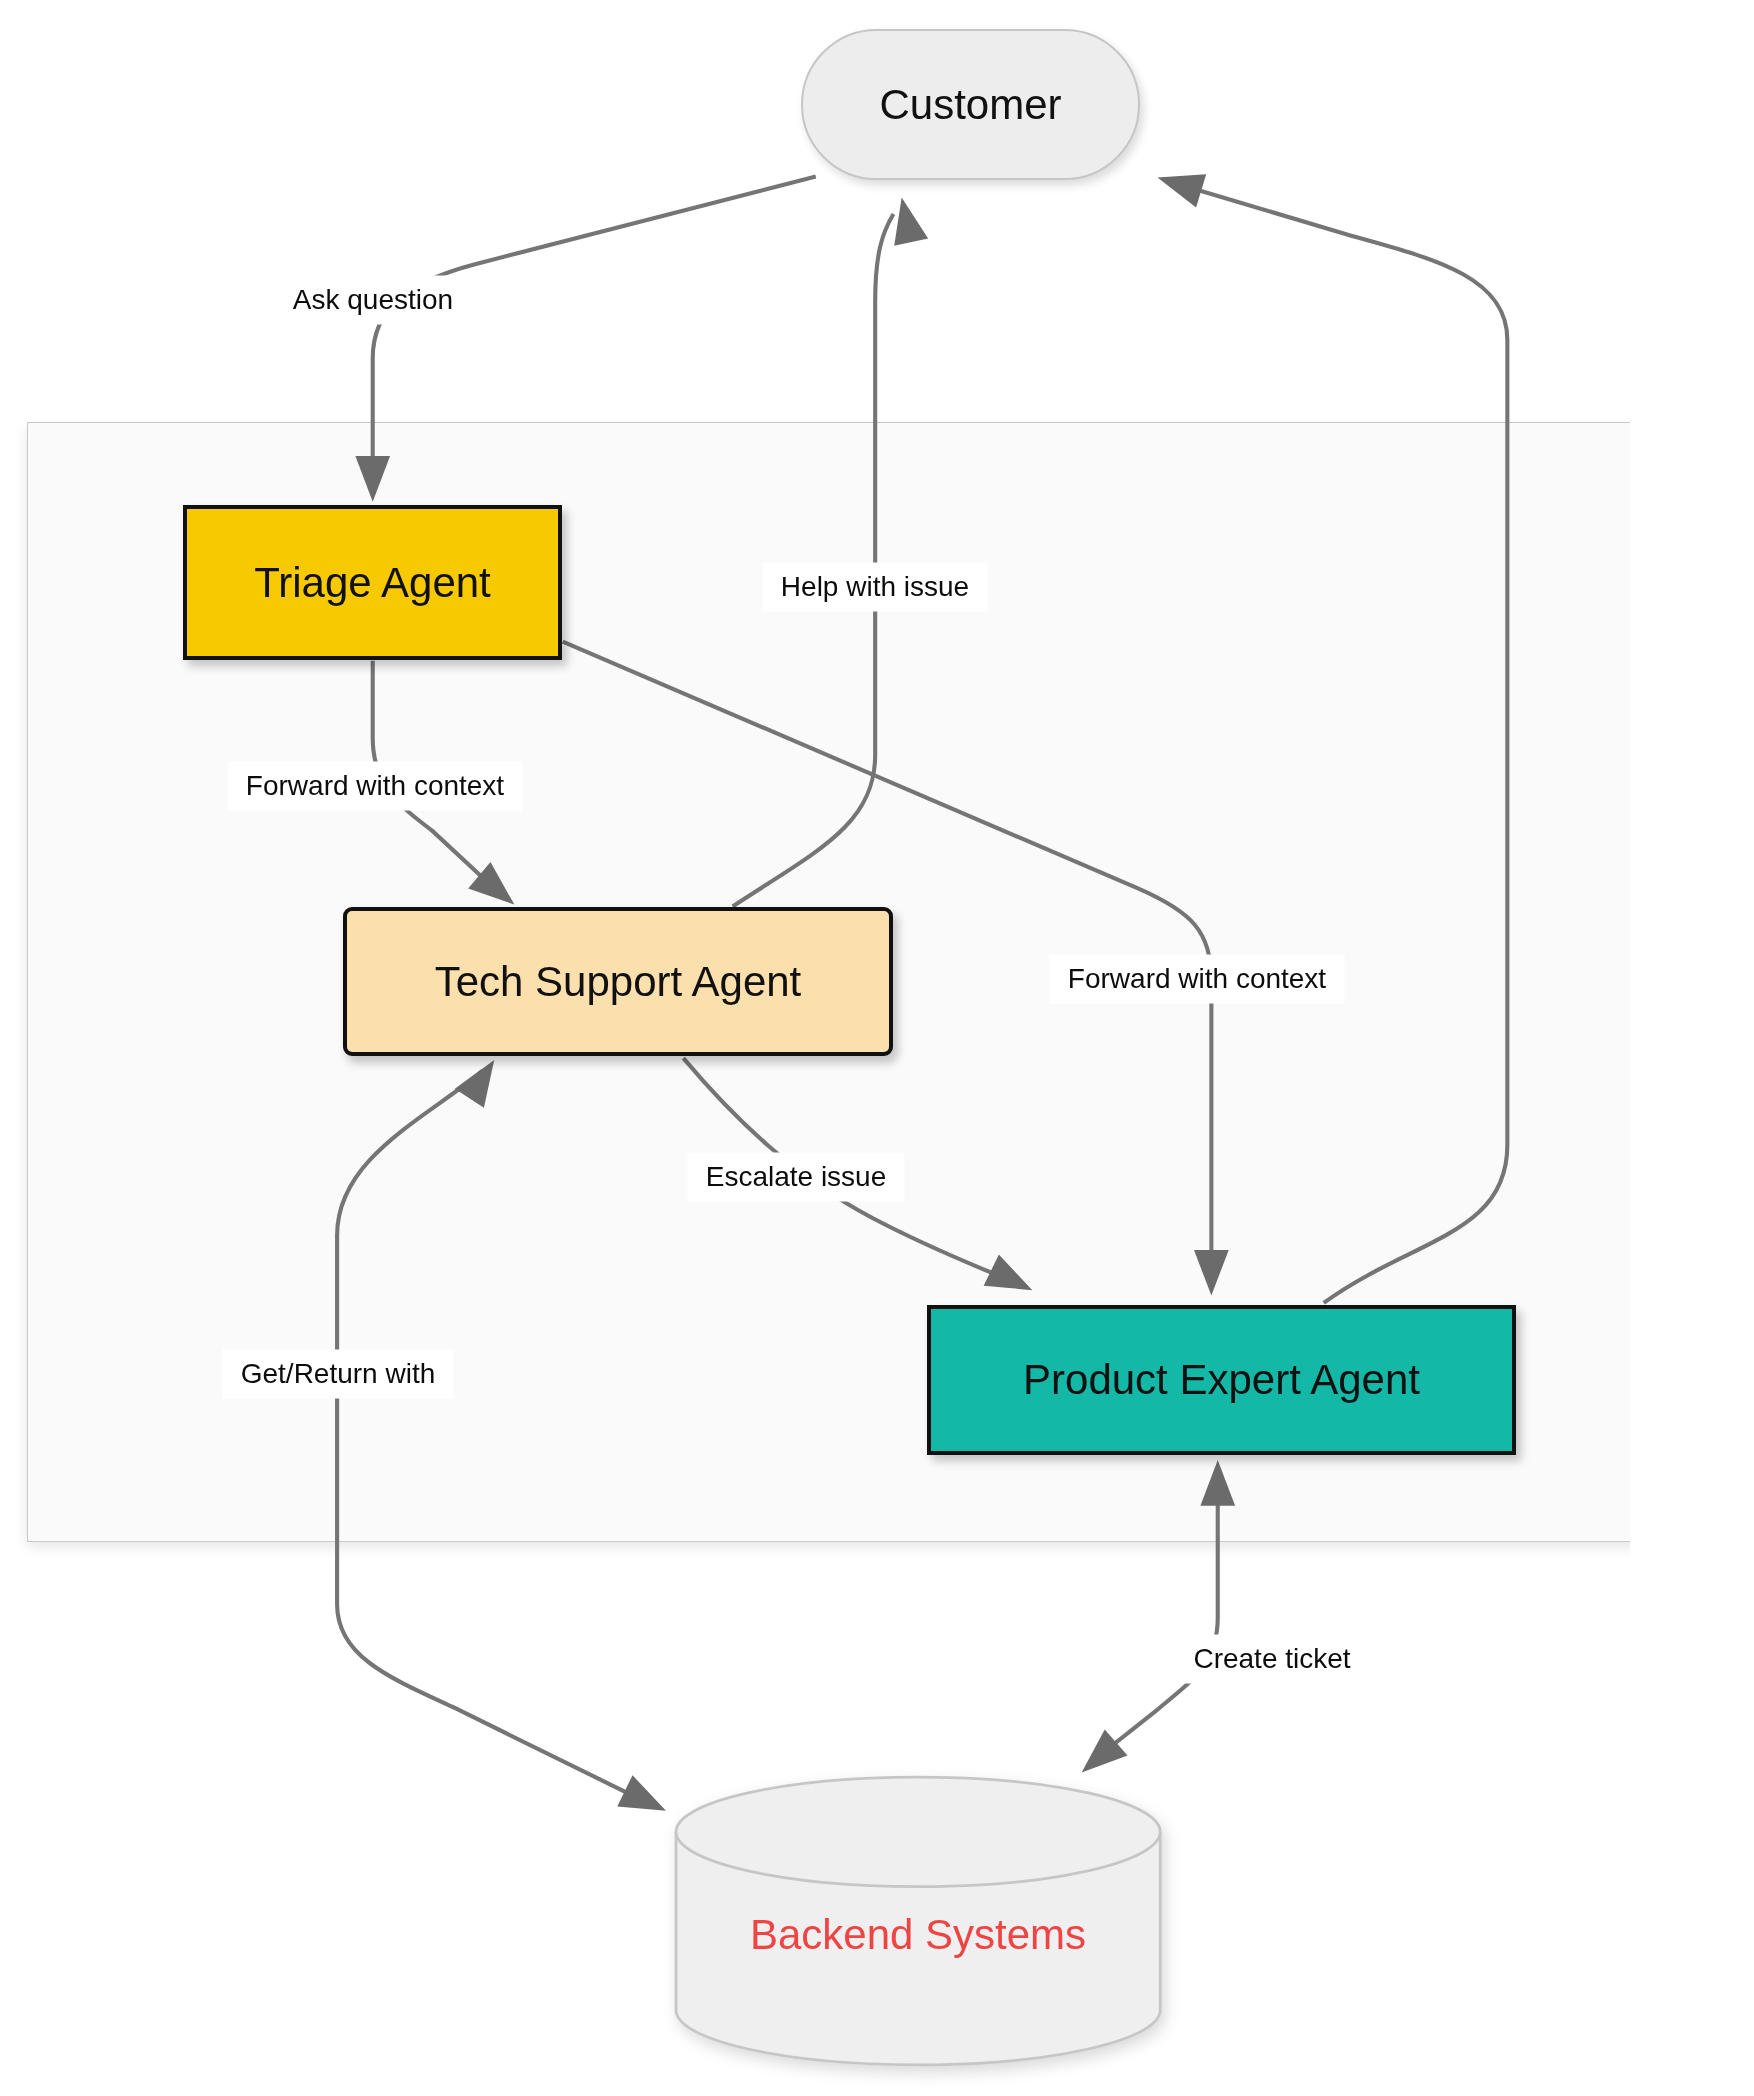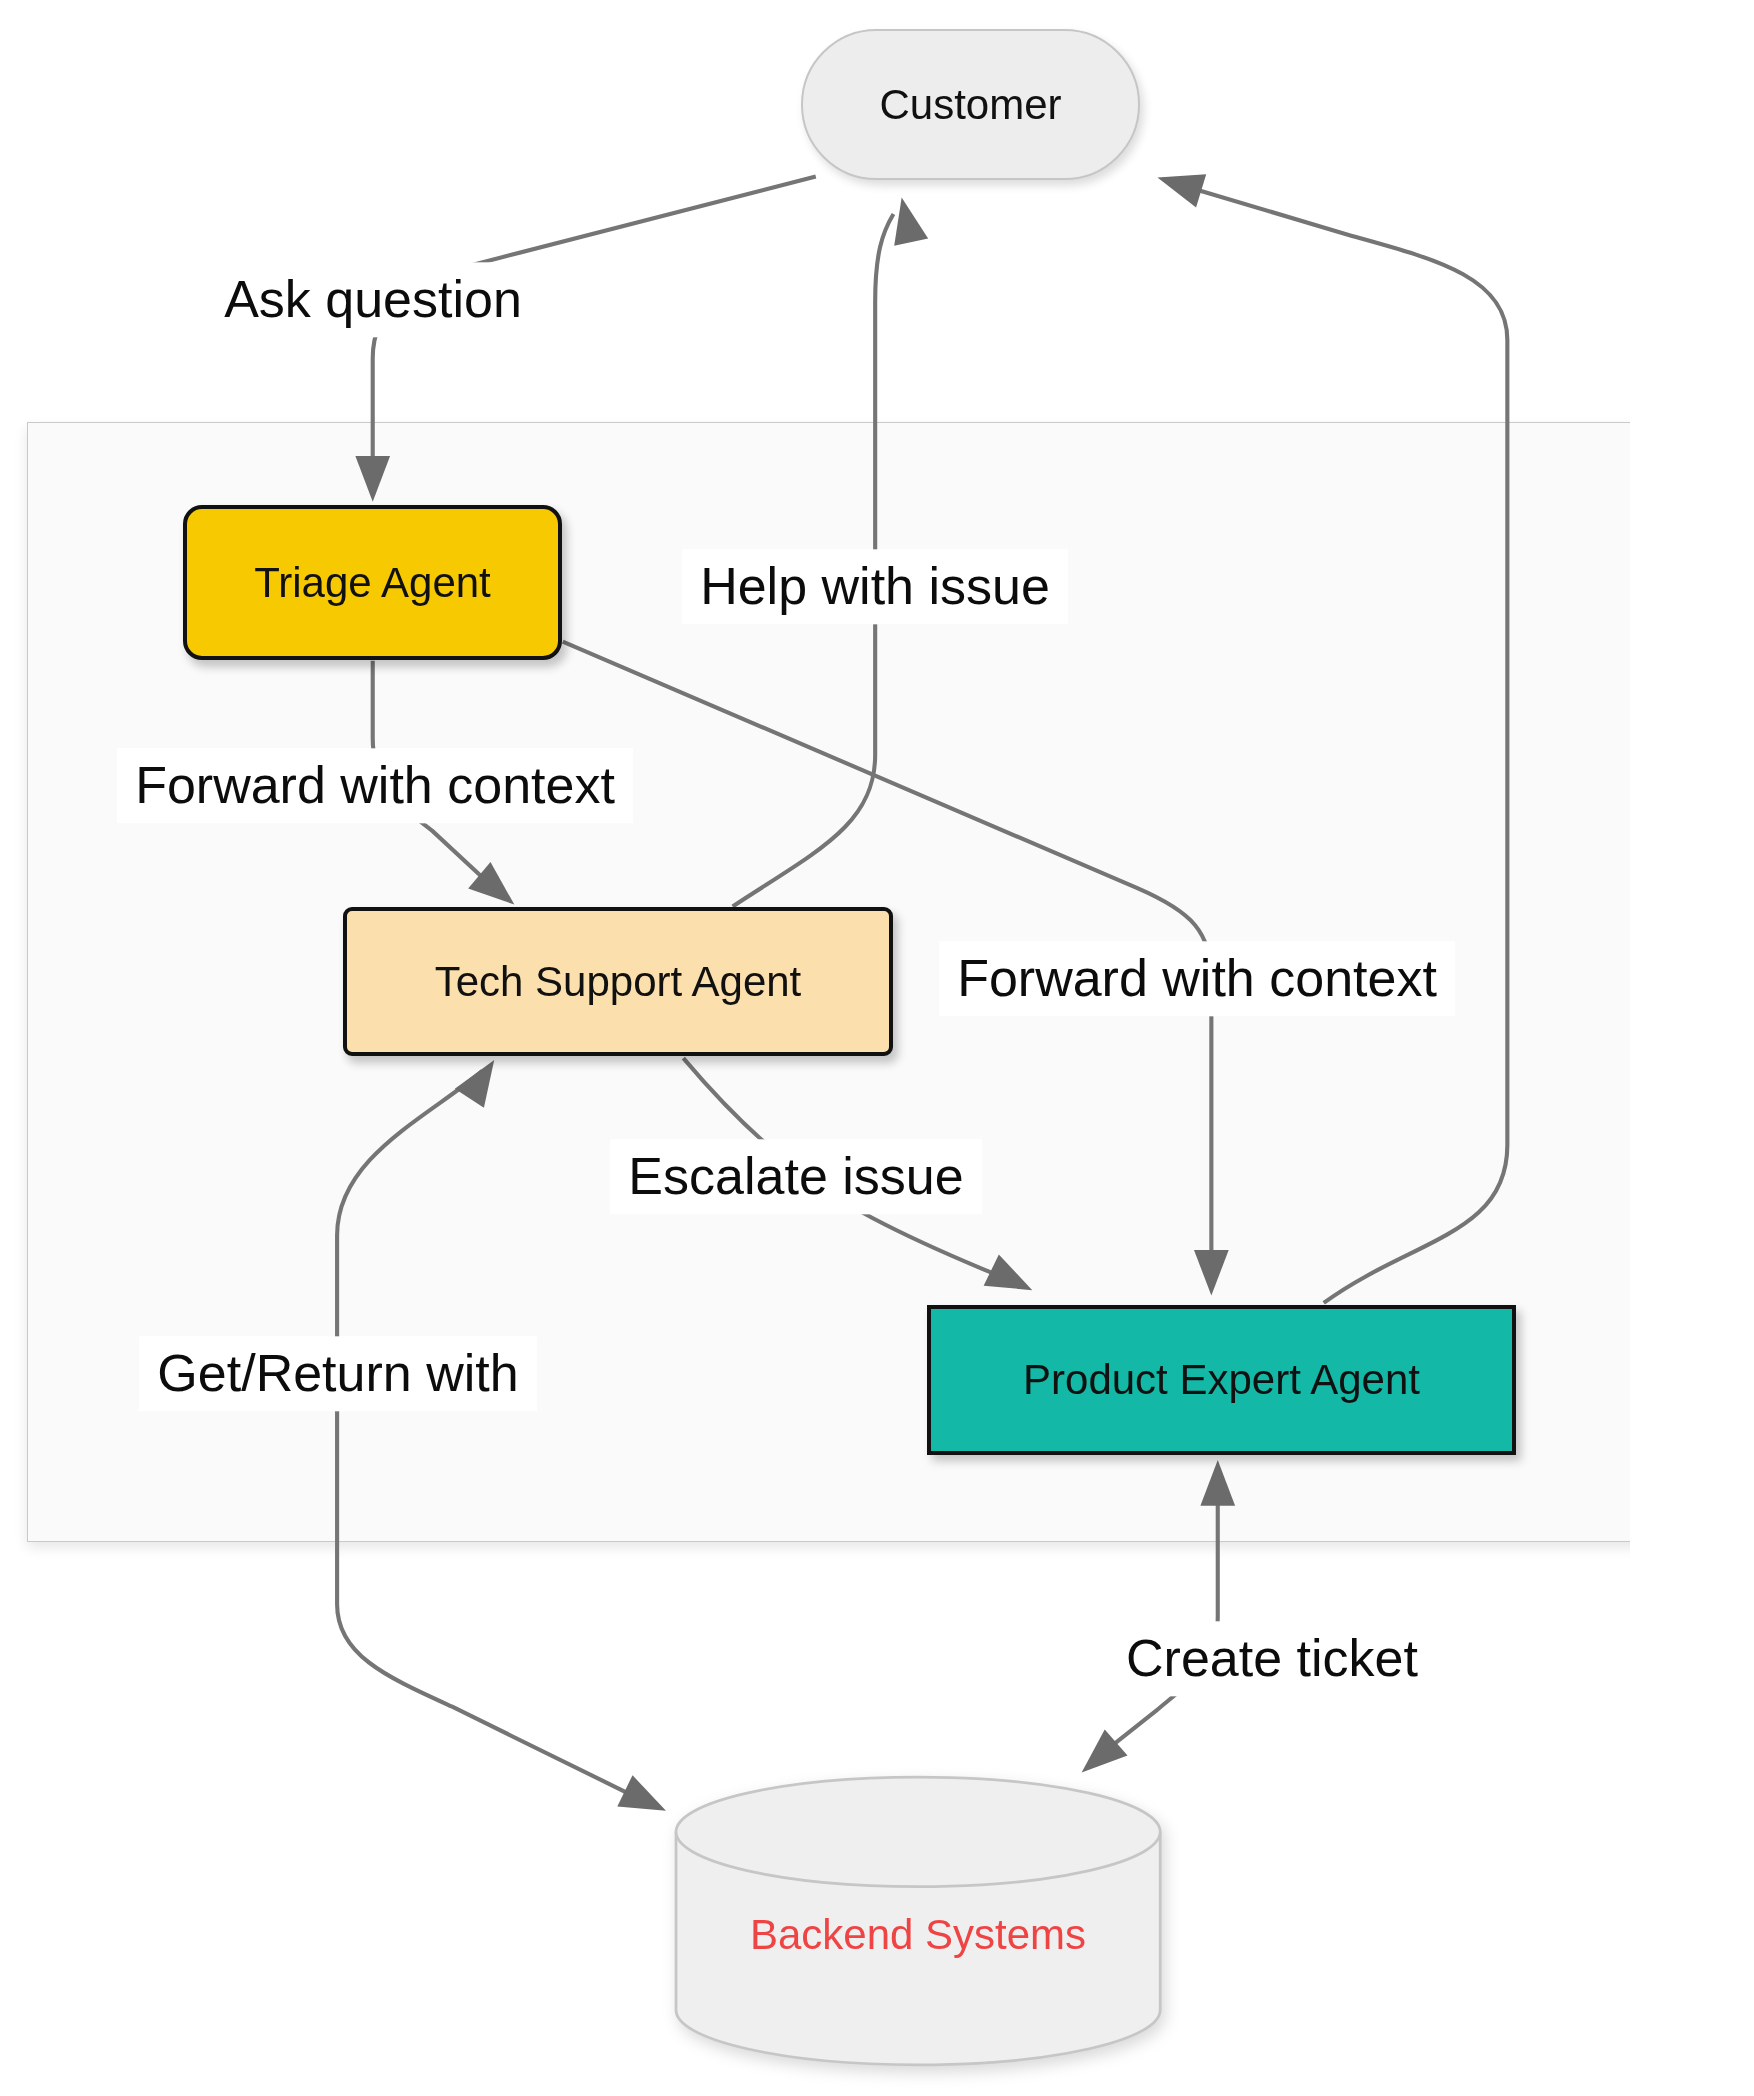--- a/index.html
+++ b/index.html
@@ -35,36 +35,36 @@
     border:4.1px solid #111111;
     box-shadow:4.6px 6.4px 9.1px rgba(0,0,0,0.22);
   }
   .node.pill{
     border:2.7px solid #c6c6c6;
     border-radius:77px;
     background:#ededed;
     box-shadow:3.7px 5.5px 9.1px rgba(0,0,0,0.14);
   }
   .node-customer{left:801px;top:29px;width:339px;height:151px;}
-  .node-triage{left:183px;top:505px;width:379px;height:155px;background:#f6c900;border-radius:19px;}
+  .node-triage{left:183px;top:505px;width:379px;height:155px;background:#f6c900;}
   .node-tech-support{left:343px;top:907px;width:550px;height:149px;background:#fbdfac;border-radius:9px;}
   .node-product-expert{left:927px;top:1305px;width:589px;height:150px;background:#14b8a6;}
   .cylinder-group{filter:drop-shadow(4px 7px 8px rgba(0,0,0,0.15));}
   .cylinder-shape{fill:#efefef;stroke:#c6c6c6;stroke-width:3px;}
   .cyl-label{
     position:absolute;left:918px;top:1935px;
     transform:translate(-50%,-50%);
     font-size:42px;color:#ef4444;white-space:nowrap;
   }
   .edge-label{
     position:absolute;
     transform:translate(-50%,-50%);
     background:#ffffff;
     padding:9.1px 18.3px;
-    font-size:52px;color:#0c0c0c;
+    font-size:28px;color:#0c0c0c;
     white-space:nowrap;
     line-height:1.1;
   }
   .lbl-ask{left:373px;top:300px;}
   .lbl-help{left:875px;top:587px;}
   .lbl-fwd1{left:375px;top:786px;}
   .lbl-advanced{left:1492px;top:784px;}
   .lbl-fwd2{left:1197px;top:979px;}
   .lbl-escalate{left:796px;top:1177px;}
   .lbl-getreturn{left:338px;top:1374px;}

